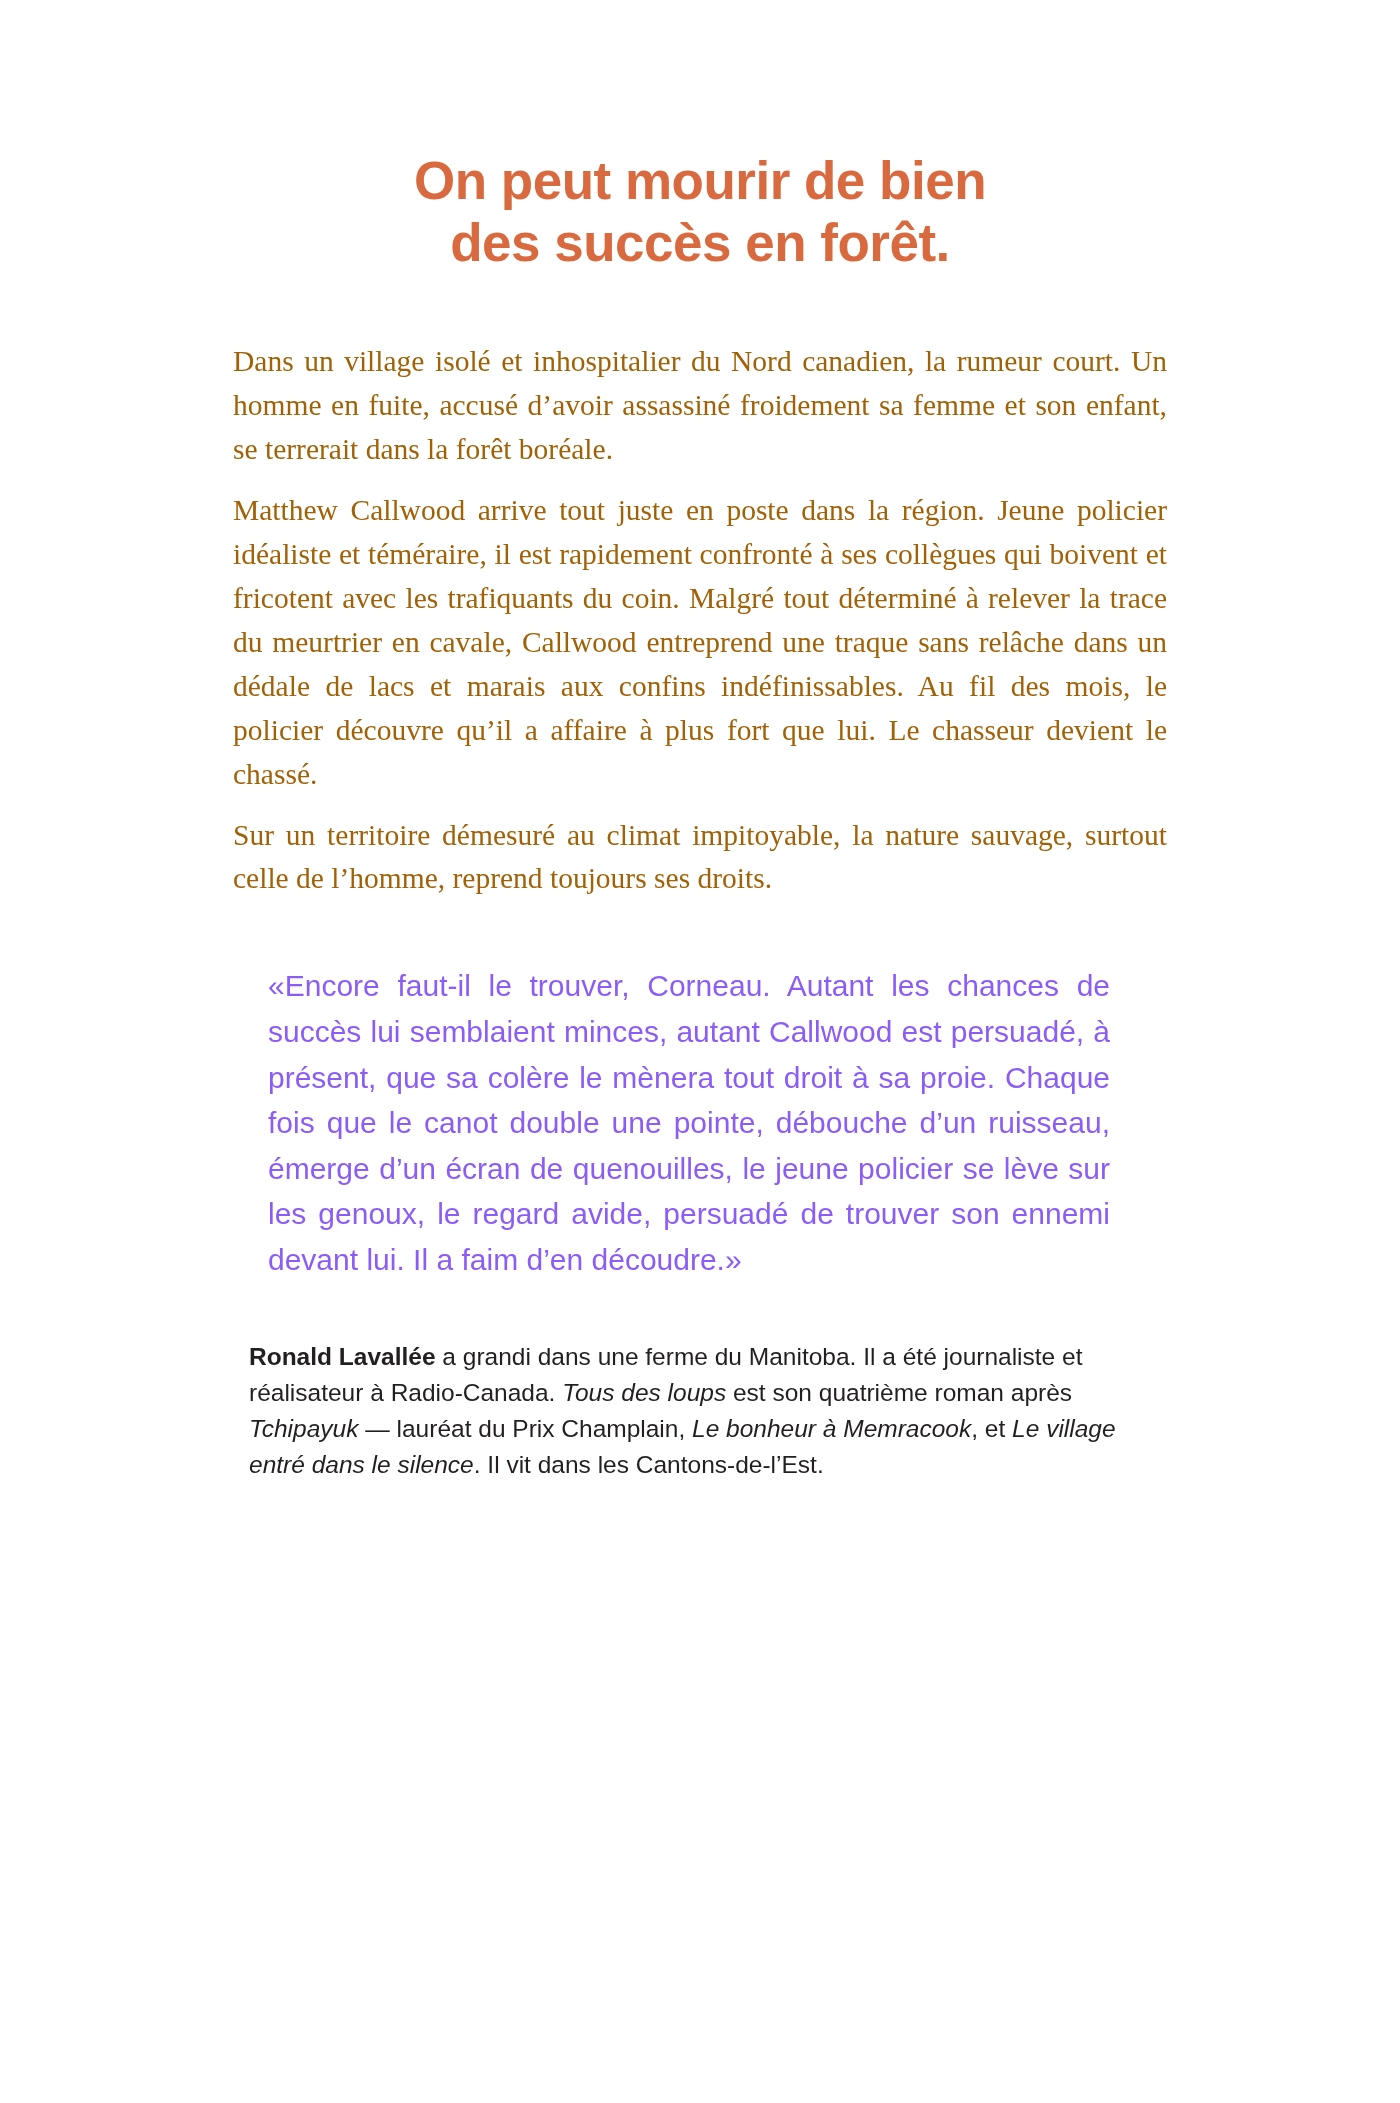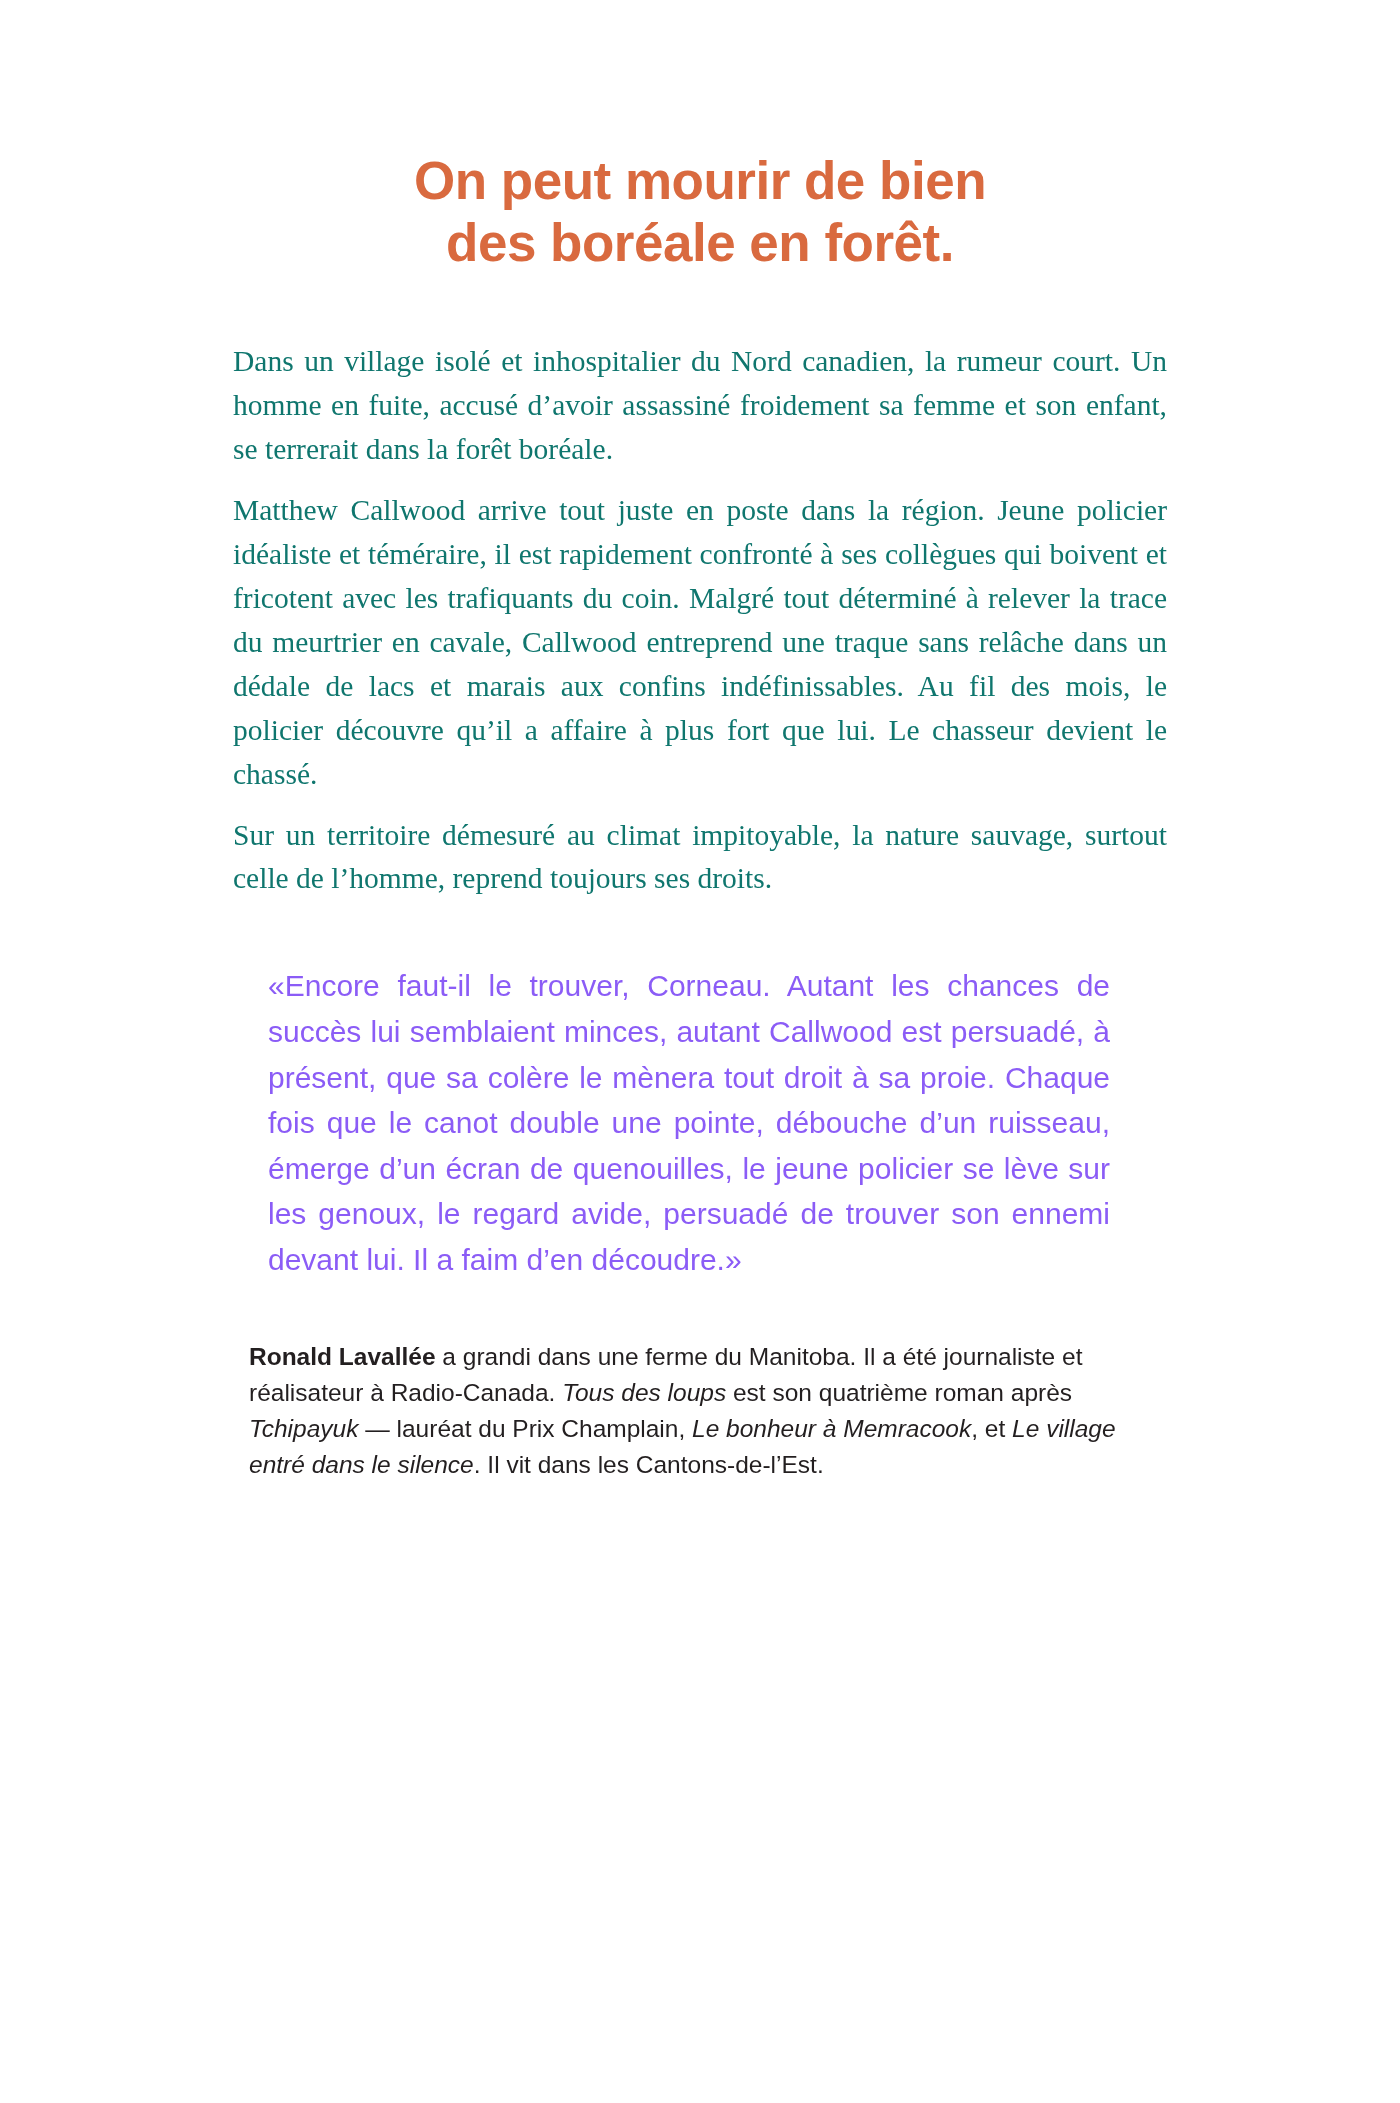--- a/index.html
+++ b/index.html
@@ -38,21 +38,21 @@
     line-height: 1.17;
     text-align: center;
     letter-spacing: -0.5px;
     margin: 0 0 66px 0;
     padding: 0 40px;
   }
   .headline .l2 { display: block; }
 
   
   .body-block {
-    color: #0f766e;
+    color: #a16207;
     font-family: "Liberation Serif", serif;
     font-size: 29.5px;
     line-height: 1.49;
     text-align: justify;
     padding: 0 5px 0 5px;
   }
   .body-block p {
     margin: 0 0 17px 0;
   }
   .body-block p:last-child { margin-bottom: 0; }
@@ -110,21 +110,21 @@
 </style>
 </head>
 <body>
 
 <div class="page">
 
   <div class="content">
 
     <h1 class="headline">
       <span>On peut mourir de bien</span>
-      <span class="l2">des boréale en forêt.</span>
+      <span class="l2">des succès en forêt.</span>
     </h1>
 
     <div class="body-block">
       <p>Dans un village isolé et inhospitalier du Nord canadien, la rumeur court. Un homme en fuite, accusé d’avoir assassiné froidement sa femme et son enfant, se terrerait dans la forêt boréale.</p>
       <p>Matthew Callwood arrive tout juste en poste dans la région. Jeune policier idéaliste et téméraire, il est rapidement confronté à ses collègues qui boivent et fricotent avec les trafiquants du coin. Malgré tout déterminé à relever la trace du meurtrier en cavale, Callwood entreprend une traque sans relâche dans un dédale de lacs et marais aux confins indéfinissables. Au fil des mois, le policier découvre qu’il a affaire à plus fort que lui. Le chasseur devient le chassé.</p>
       <p>Sur un territoire démesuré au climat impitoyable, la nature sauvage, surtout celle de l’homme, reprend toujours ses droits.</p>
     </div>
 
     <blockquote class="pullquote">
       <p>«Encore faut-il le trouver, Corneau. Autant les chances de succès lui semblaient minces, autant Callwood est persuadé, à présent, que sa colère le mènera tout droit à sa proie. Chaque fois que le canot double une pointe, débouche d’un ruisseau, émerge d’un écran de quenouilles, le jeune policier se lève sur les genoux, le regard avide, persuadé de trouver son ennemi devant lui. Il a faim d’en découdre.»</p>

